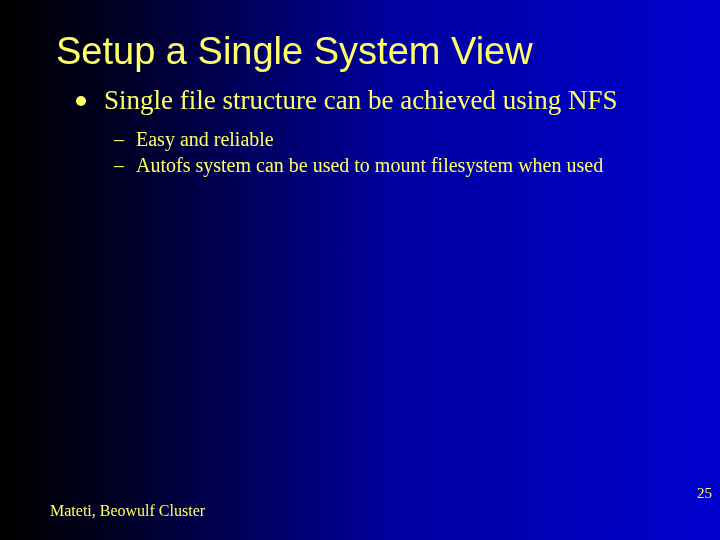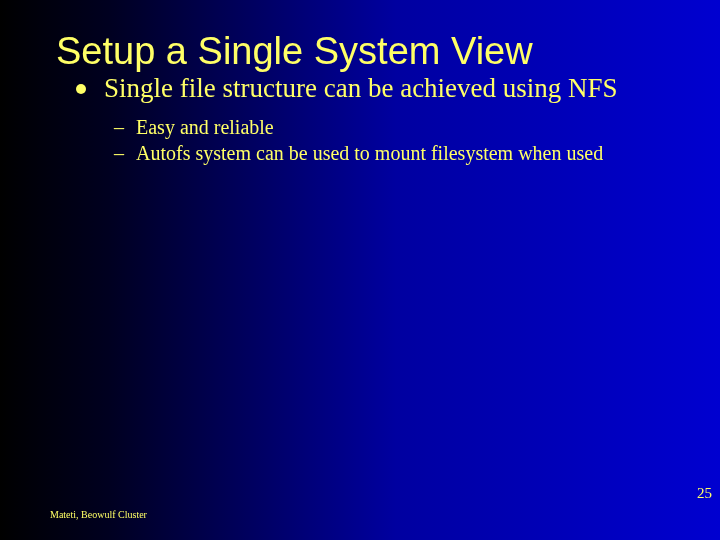--- a/index.html
+++ b/index.html
@@ -18,20 +18,21 @@
   .title {
     color: #ffff66;
     font-family: Arial, Helvetica, sans-serif;
     font-size: 38px;
     font-weight: 400;
     margin-left: 6px;
   }
   .top-list {
     list-style: none;
     margin-left: 26px;
+    margin-top: 12px;
   }
   .top-list > li {
     position: relative;
     color: #ffff66;
     font-size: 27px;
     line-height: 1.18;
     margin-bottom: 8px;
     padding-left: 28px;
   }
   .top-list > li::before {
@@ -63,21 +64,21 @@
     position: absolute;
     left: 0;
     top: 0;
     color: #ffff66;
   }
   .footer-author {
     position: absolute;
     left: 50px;
     bottom: 20px;
     color: #ffff66;
-    font-size: 10px;
+    font-size: 16px;
   }
   .footer-page {
     position: absolute;
     right: 8px;
     bottom: 38px;
     color: #ffff66;
     font-size: 15px;
   }
 </style>
 </head>

